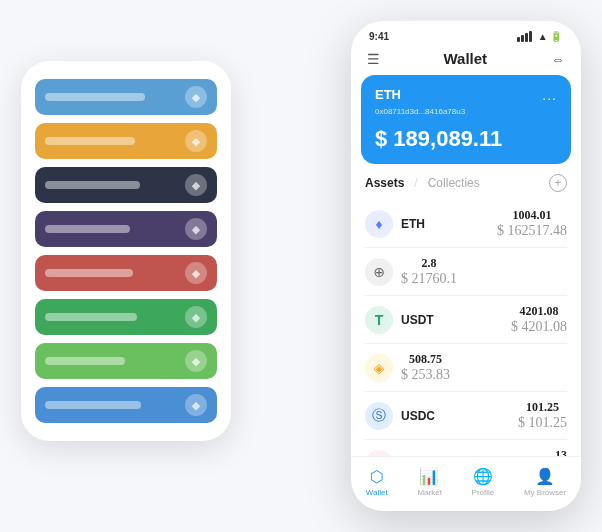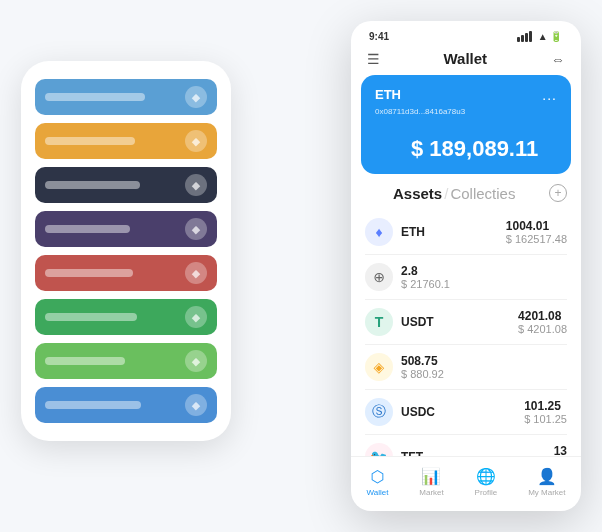--- a/index.html
+++ b/index.html
@@ -68,21 +68,21 @@
     }
 
     
     .fg-phone {
       position: absolute;
       right: 0;
       top: 0;
       width: 230px;
       height: 490px;
       background: #fff;
-      border-radius: 20px;
+      border-radius: 32px;
       box-shadow: 0 12px 48px rgba(0,0,0,0.18);
       overflow: hidden;
       z-index: 2;
       display: flex;
       flex-direction: column;
     }
 
     
     .status-bar {
       display: flex;
@@ -153,41 +153,40 @@
     }
 
     .eth-dots {
       font-size: 14px;
       letter-spacing: 1px;
     }
 
     .eth-address {
       font-size: 8px;
       opacity: 0.8;
-      margin-bottom: 20px;
+      margin-bottom: 10px;
     }
 
     .eth-amount {
       font-size: 22px;
       font-weight: 700;
-      margin-left: 36px;
     }
 
     
     .assets-header {
       display: flex;
       justify-content: space-between;
       align-items: center;
       padding: 0 14px 8px;
     }
 
     .assets-tabs {
       display: flex;
-      font-size: 15px;
-      margin-left: 28px;
+      gap: 8px;
+      font-size: 12px;
     }
 
     .assets-tab-active {
       color: #222;
       font-weight: 600;
     }
 
     .assets-tab-inactive {
       color: #aaa;
       text-align: center;
@@ -238,31 +237,32 @@
     }
 
     .asset-name {
       font-size: 12px;
       font-weight: 600;
       color: #222;
       flex: 1;
     }
 
     .asset-amounts {
-      text-align: left;
+      text-align: center;
+      font-family: Liberation Serif, serif;
     }
 
     .asset-primary {
       font-size: 12px;
       font-weight: 600;
       color: #222;
     }
 
     .asset-secondary {
-      font-size: 11px;
+      font-size: 14px;
       color: #999;
     }
 
     
     .bottom-nav {
       display: flex;
       justify-content: space-around;
       align-items: center;
       padding: 10px 0 14px;
       border-top: 1px solid #f0f0f0;
@@ -405,21 +405,21 @@
       <div class="asset-primary">4201.08</div>
       <div class="asset-secondary">$ 4201.08</div>
     </div>
   </div>
         <div class="asset-item">
     <div class="asset-icon" style="background:#fff8e0;color:#f5a623;">
       ◈
     </div>
     <div class="asset-amounts">
       <div class="asset-primary">508.75</div>
-      <div class="asset-secondary">$ 880.92</div>
+      <div class="asset-secondary">$ 253.83</div>
     </div>
   </div>
         <div class="asset-item">
     <div class="asset-icon" style="background:#e0eeff;color:#2775ca;">
       Ⓢ
     </div>
     <div class="asset-name">USDC</div>
     <div class="asset-amounts">
       <div class="asset-primary">101.25</div>
       <div class="asset-secondary">$ 101.25</div>
@@ -446,18 +446,18 @@
         <div class="nav-item">
           <span class="nav-item-icon">📊</span>
           <span class="nav-item-label">Market</span>
         </div>
         <div class="nav-item">
           <span class="nav-item-icon">🌐</span>
           <span class="nav-item-label">Profile</span>
         </div>
         <div class="nav-item">
           <span class="nav-item-icon">👤</span>
-          <span class="nav-item-label">My Market</span>
+          <span class="nav-item-label">My Browser</span>
         </div>
       </div>
 
   </div>
 </div>
 
 </body></html>

